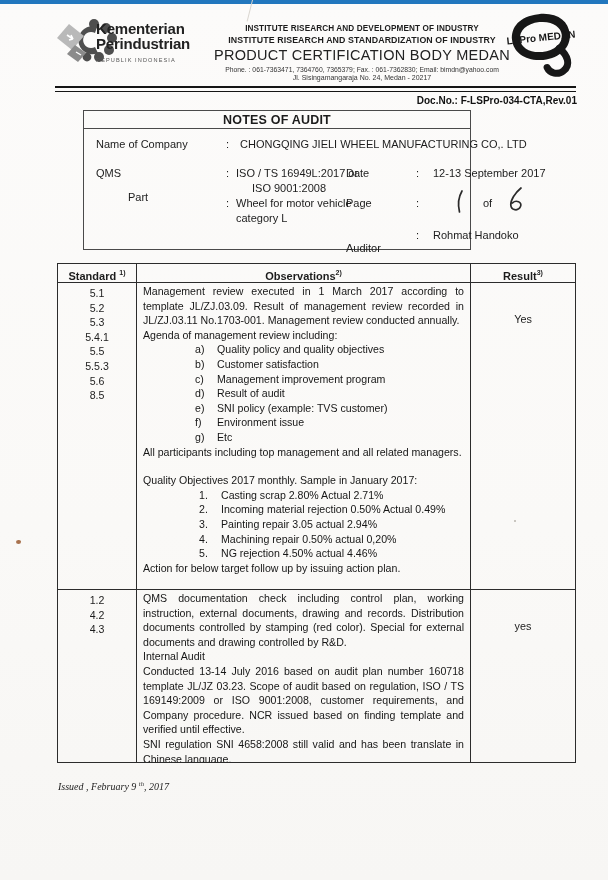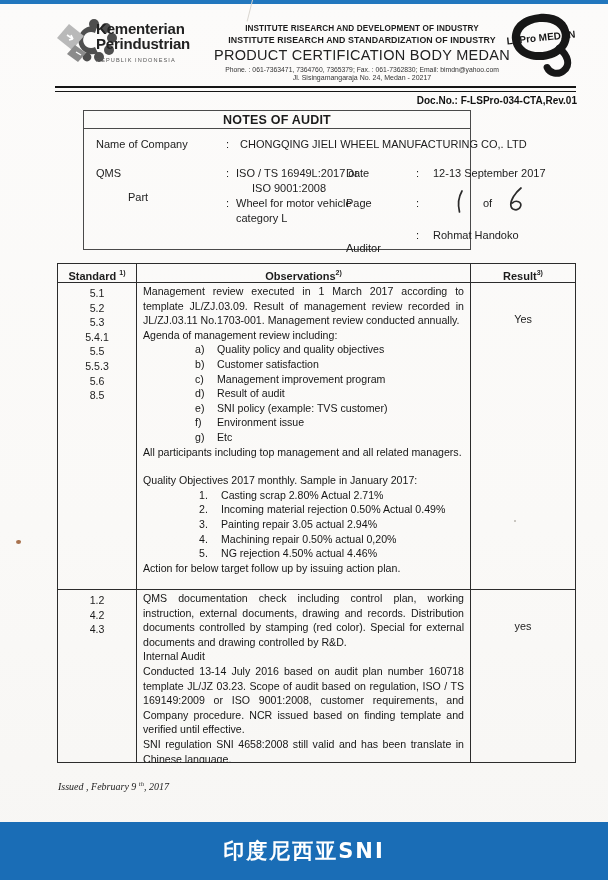--- a/index.html
+++ b/index.html
@@ -270,17 +270,14 @@
     <div class="cell bot last res-cell">yes</div>
   </div>
 
   <div class="issued">
     <span>Issued , February 9</span>&nbsp;<sup>th</sup><span>, 2017</span>
   </div>
 
   <div class="speck1"></div>
   <div class="speck2"></div>
 
-  <div class="banner" style="background:#1a6db6;">
-    <div class="bt">印度尼西亚SNI</div>
-  </div>
 
 </div>
 
 </body></html>

